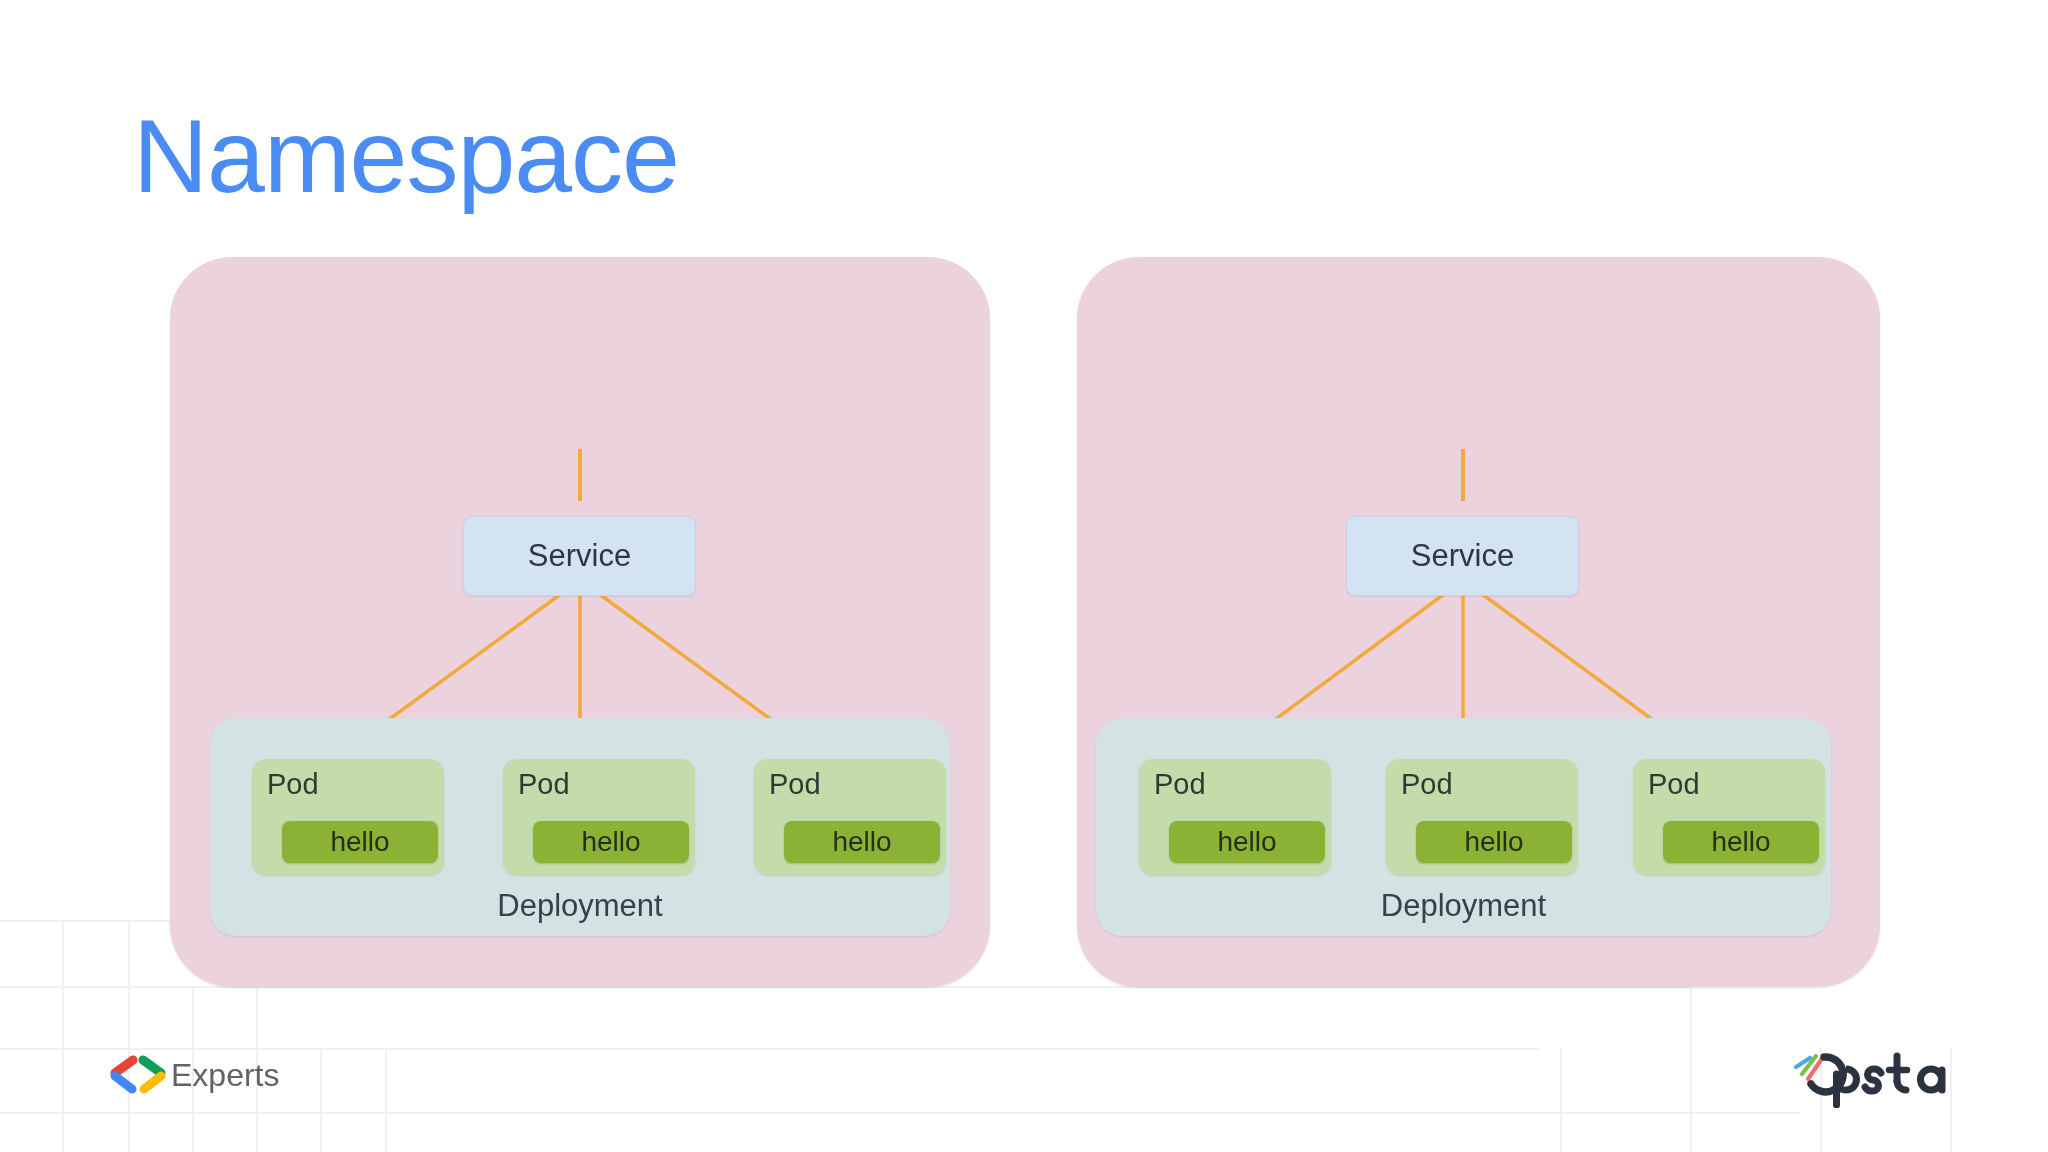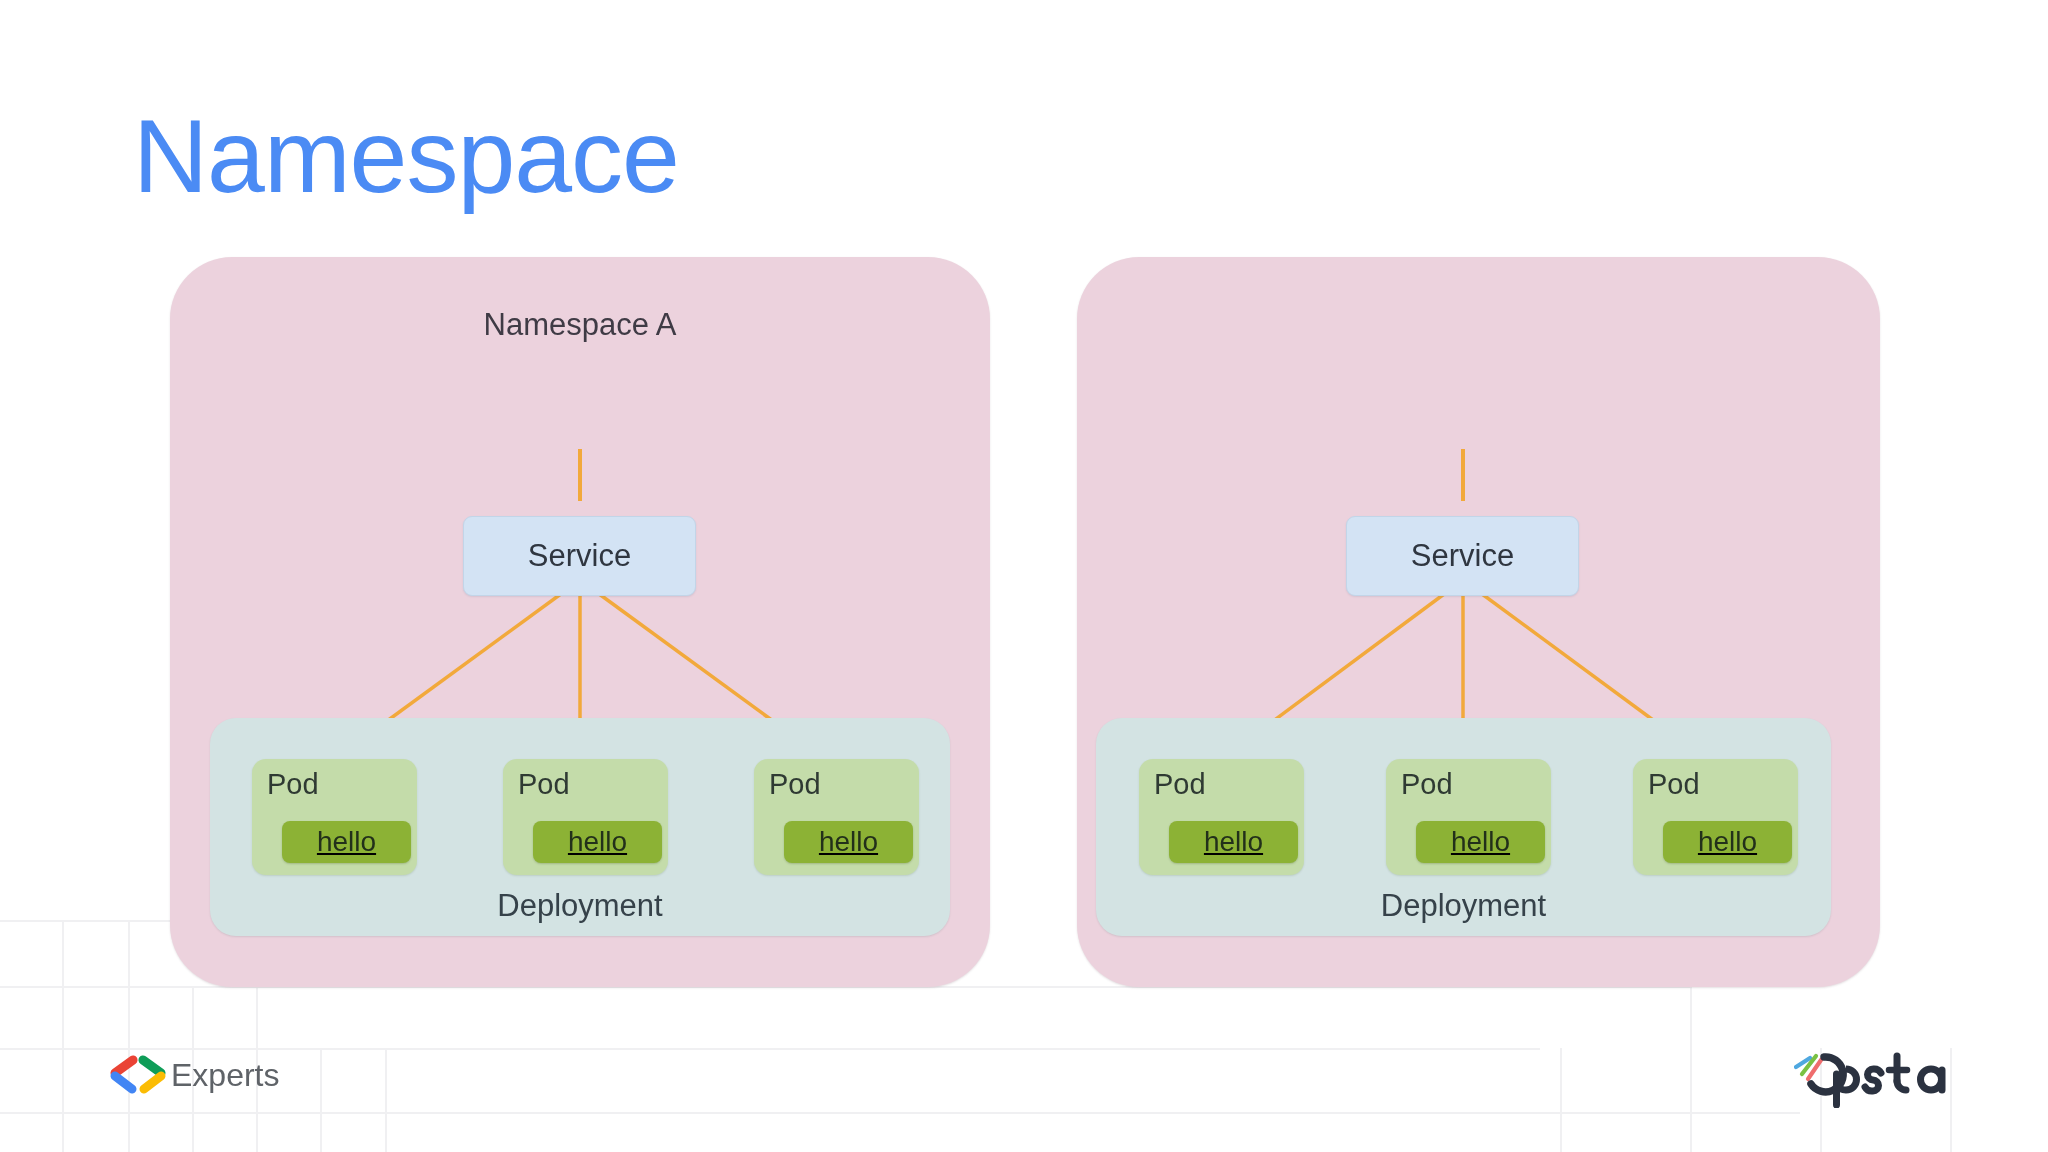--- a/index.html
+++ b/index.html
@@ -125,20 +125,21 @@
 
   
   .pod-box {
     position: absolute;
     top: 735px;
     width: 165px;
     height: 116px;
     background: #c4dcaa;
     border-radius: 14px;
     box-shadow: 0 1px 2px rgba(70, 100, 50, .16);
+    padding-left: 27px;
   }
   .pod-label {
     position: absolute;
     left: 15px;
     top: 9px;
     font-size: 29px;
     color: #2f3a33;
     white-space: nowrap;
   }
   .hello-badge {
@@ -146,21 +147,20 @@
     left: 30px;
     right: 6px;
     bottom: 12px;
     height: 42px;
     background: #8cb235;
     border-radius: 8px;
     display: flex;
     align-items: center;
     justify-content: center;
     box-shadow: 0 1px 2px rgba(60, 85, 25, .25);
-    text-decoration: underline;
   }
   .hello-label {
     font-size: 28px;
     color: #22301a;
     white-space: nowrap;
   }
 
   
   .experts-logo {
     position: absolute;
@@ -203,21 +203,20 @@
     <div class="grid-line-v" style="left:385px;top:1024px;height:128px;"></div>
     <div class="grid-line-v" style="left:1560px;top:1024px;height:128px;"></div>
     <div class="grid-line-v" style="left:1690px;top:962px;height:190px;"></div>
     <div class="grid-line-v" style="left:1820px;top:1024px;height:128px;"></div>
     <div class="grid-line-v" style="left:1950px;top:1024px;height:128px;"></div>
   </div>
 
   <div class="page-title">Namespace</div>
 
   <div class="namespace-card" id="ns-a"></div>
-  <div class="namespace-label" style="left:170px;width:820px;">Namespace A</div>
 
   <svg class="wire-layer">
 
     <line x1="580" y1="425" x2="580" y2="477" stroke="#f2a93b" stroke-width="4"></line>
 
     <line x1="580" y1="556" x2="335" y2="735" stroke="#f2a93b" stroke-width="3.5"></line>
     <line x1="580" y1="556" x2="580" y2="735" stroke="#f2a93b" stroke-width="3.5"></line>
     <line x1="580" y1="556" x2="825" y2="735" stroke="#f2a93b" stroke-width="3.5"></line>
   </svg>
 

